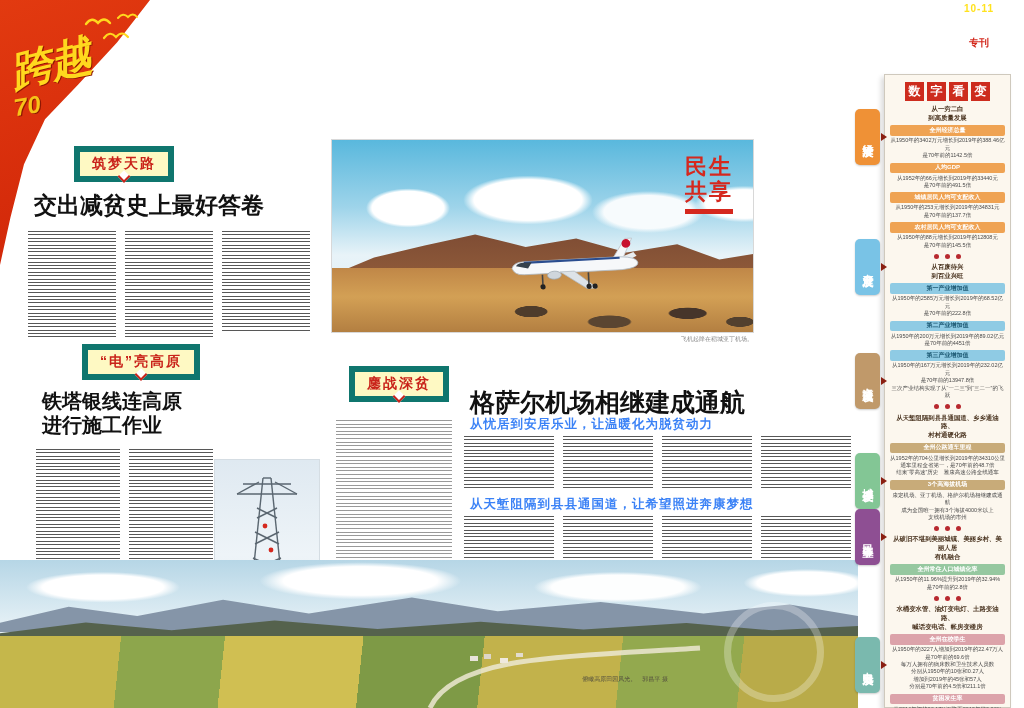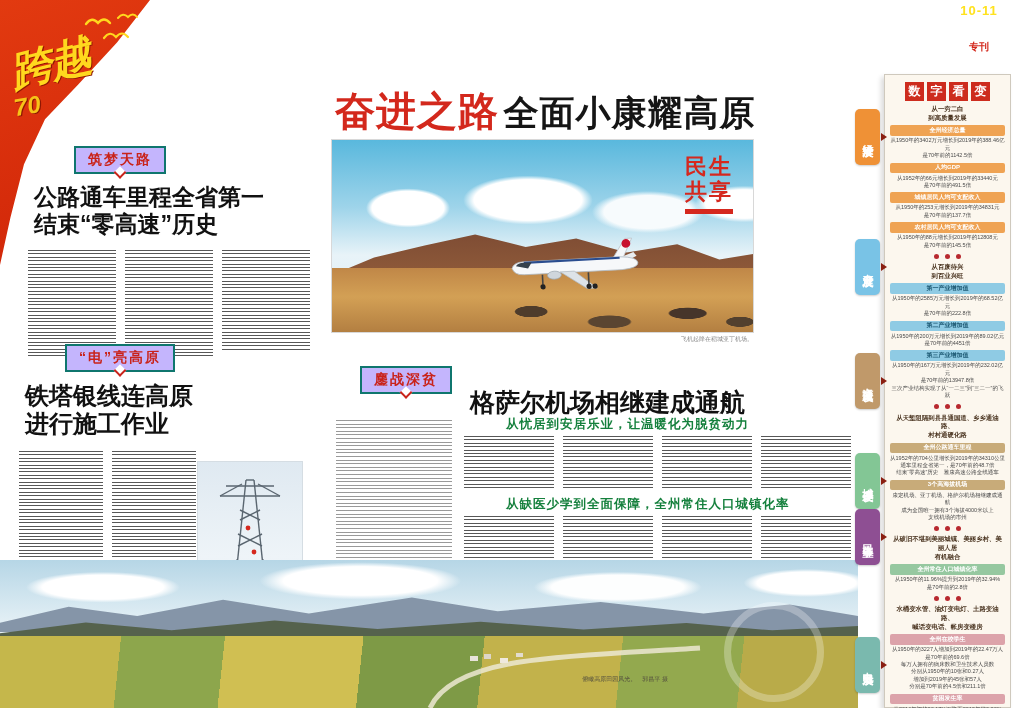--- a/index.html
+++ b/index.html
@@ -7,21 +7,21 @@
         font-family:"Liberation Sans","DejaVu Sans",sans-serif;}
 
   
   .banner{position:absolute;top:0;left:0;width:1024px;height:64px;
           background:linear-gradient(90deg,#e23a10 0%,#f0641a 45%,#f2791e 70%,#ed5413 100%);}
   .banner-curve{position:absolute;top:30px;left:-8%;width:116%;height:100px;background:#fff;
           border-top-left-radius:50% 100%;border-top-right-radius:50% 100%;}
   .banner-title{position:absolute;top:10px;left:0;width:100%;text-align:center;z-index:2;
           color:#ffe21e;font-size:21px;font-weight:900;letter-spacing:13px;text-shadow:0 1px 1px rgba(120,20,0,.4);}
   .mast{position:absolute;top:3px;right:8px;width:74px;text-align:center;z-index:3;color:#ffe21e;}
-  .mast .pg{font-size:13px;font-weight:bold;letter-spacing:1px;}
+  .mast .pg{font-size:10px;font-weight:bold;letter-spacing:1px;}
   .mast .paper{color:#fff;font-weight:900;font-style:italic;font-size:13px;letter-spacing:1px;
           font-family:"Liberation Serif","DejaVu Serif",serif;}
   .mast .ed{display:inline-block;background:#fff;color:#d3281c;font-weight:900;font-size:10px;
           padding:0 7px;margin:1px 0;border-radius:6px;}
   .mast .dt{color:#fff;font-size:5.5px;line-height:1.3;}
 
   
   .corner{position:absolute;top:0;left:0;width:150px;height:265px;z-index:4;}
   .corner .shape{position:absolute;inset:0;background:linear-gradient(160deg,#e23a10,#cf2408);
          clip-path:polygon(0 0,100% 0,78% 16%,52% 32%,30% 45%,16% 62%,7% 82%,0 100%);}
@@ -31,36 +31,36 @@
   .corner .n70{position:absolute;left:14px;top:92px;transform:rotate(-10deg);color:#f6c318;
          font-weight:900;font-style:italic;font-size:24px;text-shadow:1px 1px 0 #8f1703;}
   .corner svg{position:absolute;left:84px;top:10px;}
 
   
   .mainhead{position:absolute;top:84px;left:335px;width:470px;white-space:nowrap;z-index:2;}
   .mainhead .r{color:#d3281c;font-size:40px;font-weight:900;letter-spacing:1px;}
   .mainhead .b{color:#151515;font-size:35px;font-weight:900;letter-spacing:1px;}
 
   
-  .badge{position:relative;display:inline-block;border:2px solid #0f766e;color:#c9231a;
-         background:#c4b5fd;font-weight:900;font-size:14px;letter-spacing:2px;padding:3px 12px;}
+  .badge{position:relative;display:inline-block;border:6px solid #0f766e;color:#c9231a;
+         background:#fef9c3;font-weight:900;font-size:14px;letter-spacing:2px;padding:3px 12px;}
   .badge::after{content:"";position:absolute;left:50%;bottom:-5px;width:7px;height:7px;background:#fff;
          border-right:2px solid #c9231a;border-bottom:2px solid #c9231a;transform:translateX(-50%) rotate(45deg);}
   .secHead{color:#111;font-weight:900;line-height:1.18;letter-spacing:0;}
 
   
   .g{background:repeating-linear-gradient(to bottom,rgba(45,45,45,.8) 0 1px,transparent 1px 3.4px);}
   .g.light{background:repeating-linear-gradient(to bottom,rgba(70,70,70,.55) 0 1px,transparent 1px 3.6px);}
   .cols{display:flex;gap:9px;}
 
   
   .sec-road{position:absolute;left:28px;top:146px;width:284px;}
   .sec-road h2{font-size:23px;margin:10px 0 0 6px;}
-  .sec-power{position:absolute;left:19px;top:344px;width:284px;}
-  .sec-power h2{font-size:24px;margin:10px 0 0 6px;}
+  .sec-power{position:absolute;left:36px;top:344px;width:284px;}
+  .sec-power h2{font-size:20px;margin:10px 0 0 6px;}
   .tower{position:absolute;right:0;top:10px;width:104px;height:158px;
          background:linear-gradient(#dfe9f1,#eef4f8 60%,#e4ecf2);border:1px solid #d5dde3;}
   .tower-cap{position:absolute;right:0;top:172px;width:104px;font-size:5.5px;color:#666;
          font-style:italic;text-align:center;line-height:1.4;}
 
   .photo-plane{position:absolute;left:332px;top:140px;width:421px;height:192px;overflow:hidden;
          box-shadow:0 0 0 1px #d8d8d8;}
   .pp-sky{position:absolute;inset:0;background:linear-gradient(#59b8dd,#9ed4ea 35%,#e8f3f8 60%,#d9ecf4);}
   .pp-cloud{position:absolute;left:-20px;top:28px;width:480px;height:80px;
          background:radial-gradient(60px 28px at 20% 50%,#fff 60%,transparent 70%),
@@ -77,23 +77,23 @@
                     radial-gradient(34px 10px at 45% 70%,#5a4531 60%,transparent 66%),
                     radial-gradient(30px 9px at 75% 45%,#46352a 60%,transparent 66%),
                     radial-gradient(22px 8px at 95% 70%,#52402e 60%,transparent 66%);}
   .pp-plane{position:absolute;left:170px;top:95px;transform:rotate(-3deg);}
   .minsheng{position:absolute;right:20px;top:14px;text-align:center;z-index:2;}
   .minsheng .t{color:#d5281e;font-size:22px;font-weight:900;line-height:1.15;letter-spacing:2px;}
   .minsheng .bar{width:48px;height:5px;background:#d5281e;margin:4px auto 0;}
   .plane-cap{position:absolute;left:332px;top:335px;width:421px;text-align:right;font-size:6px;color:#888;}
 
   .sec-pov{position:absolute;left:336px;top:358px;width:520px;height:216px;}
-  .sec-pov .badge{position:absolute;left:24px;top:8px;}
+  .sec-pov .badge{position:absolute;left:13px;top:8px;}
   .sec-pov h2{position:absolute;left:134px;top:0;font-size:25px;margin:0;}
-  .pov-sub{position:absolute;font-size:12.5px;font-weight:bold;color:#15803d;letter-spacing:1px;margin-left:36px;}
+  .pov-sub{position:absolute;font-size:12.5px;font-weight:bold;color:#3b82f6;letter-spacing:1px;}
   .pov-intro{position:absolute;left:0;top:62px;width:116px;height:150px;}
 
   
   .pano{position:absolute;left:0;top:560px;width:858px;height:148px;overflow:hidden;}
   .pn-sky{position:absolute;inset:0;background:linear-gradient(#b6d6e6,#e6f1f6 45%,#eef4f7);}
   .pn-cloud{position:absolute;left:0;top:2px;width:100%;height:42px;
         background:radial-gradient(110px 22px at 12% 60%,#fff 55%,transparent 70%),
                    radial-gradient(140px 26px at 42% 45%,#fff 55%,transparent 72%),
                    radial-gradient(120px 22px at 72% 60%,#fdfefe 55%,transparent 70%),
                    radial-gradient(90px 20px at 94% 50%,#fff 55%,transparent 70%);}
@@ -147,30 +147,25 @@
     <div class="shape"></div>
     <div class="ky">跨越</div>
     <div class="n70">70</div>
     <svg width="54" height="40" viewBox="0 0 54 40">
       <path d="M2 14 Q8 6 14 13 Q20 6 26 13" fill="none" stroke="#ffd81e" stroke-width="2.4" stroke-linecap="round"></path>
       <path d="M20 28 Q26 20 32 27 Q38 20 44 27" fill="none" stroke="#ffd81e" stroke-width="2.2" stroke-linecap="round"></path>
       <path d="M34 8 Q39 2 44 7 Q49 2 53 7" fill="none" stroke="#ffd81e" stroke-width="2" stroke-linecap="round"></path>
     </svg>
   </div>
 
-  <div class="mainhead">
-    <span class="r">奋进之路</span>
-    <span class="b">全面小康耀高原</span>
-  </div>
 
   <div class="sec-road">
     <div style="margin-left:46px;"><span class="badge">筑梦天路</span></div>
     <h2 class="secHead">
-      <span>公路通车里程全省第一</span><br>
-      <span>结束“零高速”历史</span>
+      <span>交出减贫史上最好答卷</span><br>
     </h2>
     <div class="cols" style="margin-top:12px;">
       <div class="g" style="width:88px;height:106px;"></div>
       <div class="g" style="width:88px;height:106px;"></div>
       <div class="g" style="width:88px;height:100px;"></div>
     </div>
   </div>
 
   <div class="sec-power">
     <div style="margin-left:46px;"><span class="badge">“电”亮高原</span></div>
@@ -250,21 +245,21 @@
       <span>格萨尔机场相继建成通航</span>
     </h2>
     <div class="pov-intro g light"></div>
     <div class="pov-sub" style="left:134px;top:58px;">从忧居到安居乐业，让温暖化为脱贫动力</div>
     <div class="cols" style="position:absolute;left:128px;top:78px;">
       <div class="g" style="width:90px;height:52px;"></div>
       <div class="g" style="width:90px;height:52px;"></div>
       <div class="g" style="width:90px;height:52px;"></div>
       <div class="g" style="width:90px;height:52px;"></div>
     </div>
-    <div class="pov-sub" style="left:134px;top:138px;">从缺医少学到全面保障，全州常住人口城镇化率</div>
+    <div class="pov-sub" style="left:134px;top:138px;">从天堑阻隔到县县通国道，让希望照进奔康梦想</div>
     <div class="cols" style="position:absolute;left:128px;top:158px;">
       <div class="g" style="width:90px;height:56px;"></div>
       <div class="g" style="width:90px;height:56px;"></div>
       <div class="g" style="width:90px;height:56px;"></div>
       <div class="g" style="width:90px;height:56px;"></div>
     </div>
   </div>
 
   <div class="pano">
     <div class="pn-sky"></div>

